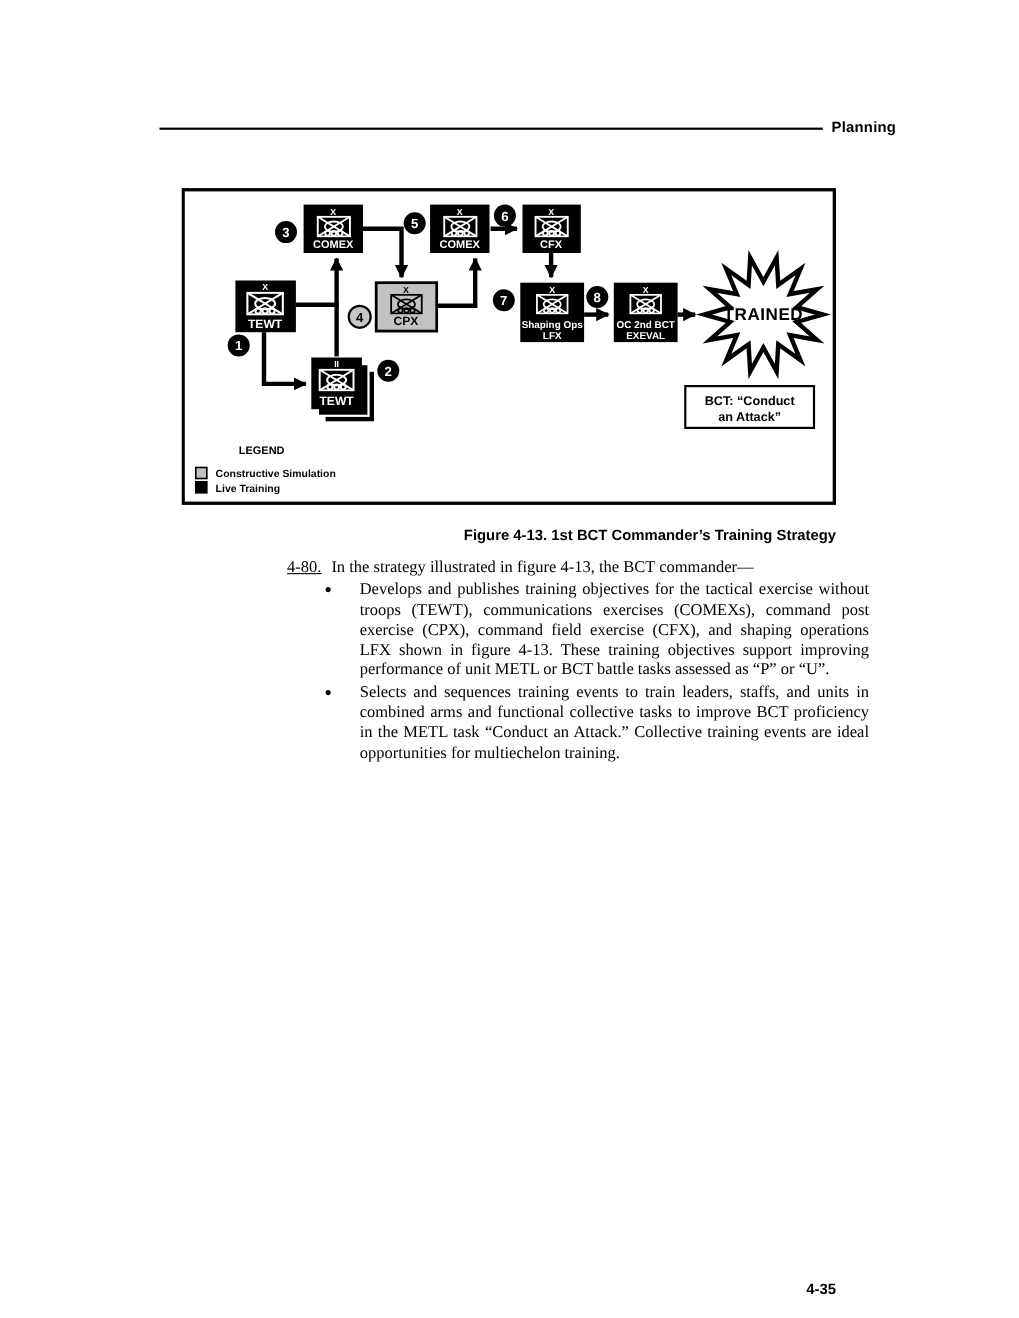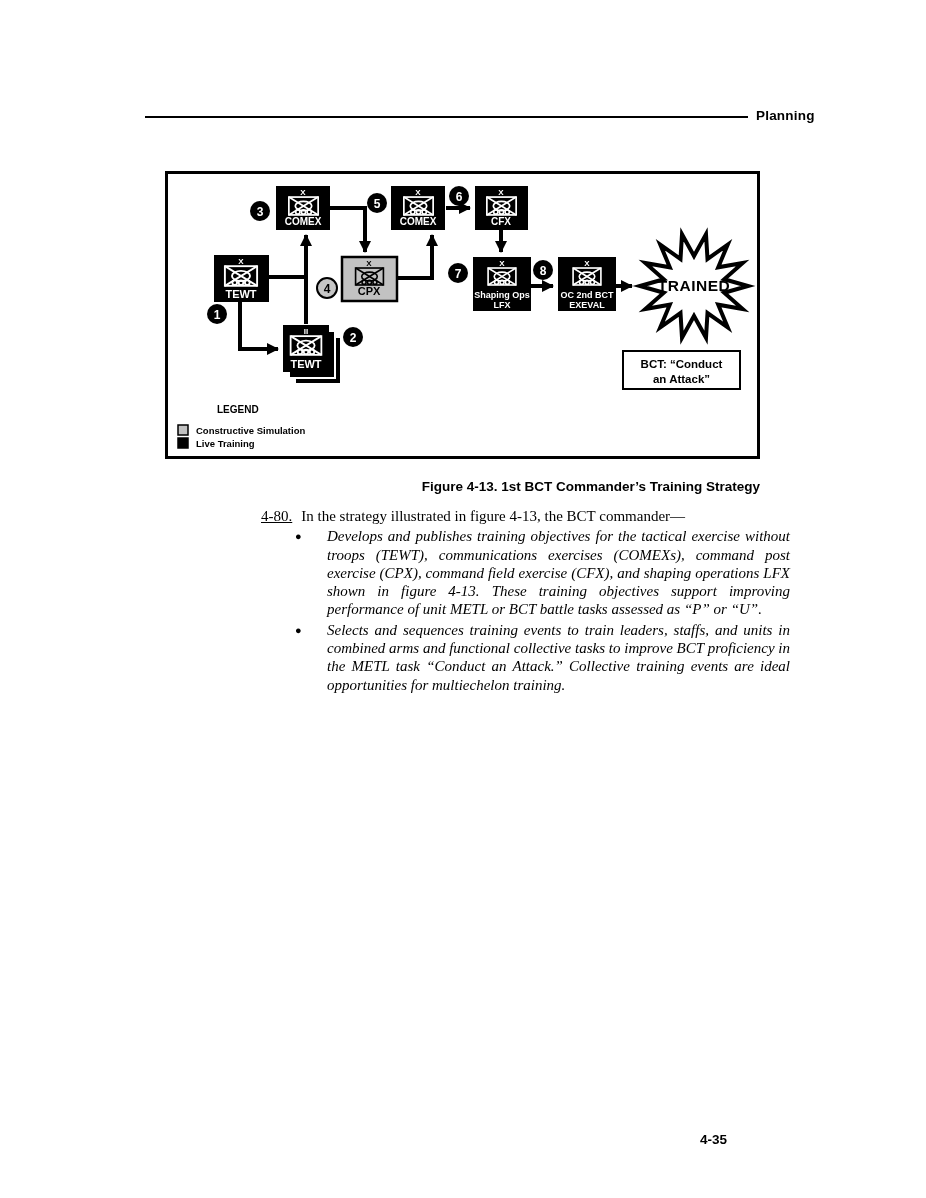--- a/index.html
+++ b/index.html
@@ -39,23 +39,23 @@
 
   
   .caption{position:absolute;left:165px;top:443px;width:595px;text-align:right;
            font-size:13.5px;font-weight:bold;}
   .bodyblock{position:absolute;left:261px;top:471px;width:529px;
              font-family:"Liberation Serif",serif;font-size:15px;line-height:18.3px;
              text-align:justify;}
   .para-num{padding-right:9px;text-decoration:underline;}
   .bullet-row{display:flex;margin-top:2px;}
   .bullet-marker{flex:none;width:32px;margin-left:34px;font-size:11px;line-height:18.3px;}
-  .bullet-text{flex:1;text-align:justify;font-style:italic;}
-
-  .page-num{position:absolute;left:700px;top:1096px;width:93px;text-align:left;
+  .bullet-text{flex:1;text-align:justify;}
+
+  .page-num{position:absolute;left:700px;top:1128px;width:93px;text-align:center;
             font-size:13.5px;font-weight:bold;}
 </style>
 </head>
 <body>
 
 <div class="page">
 
   <div class="header-rule"></div>
   <div class="header-title">Planning</div>
 

